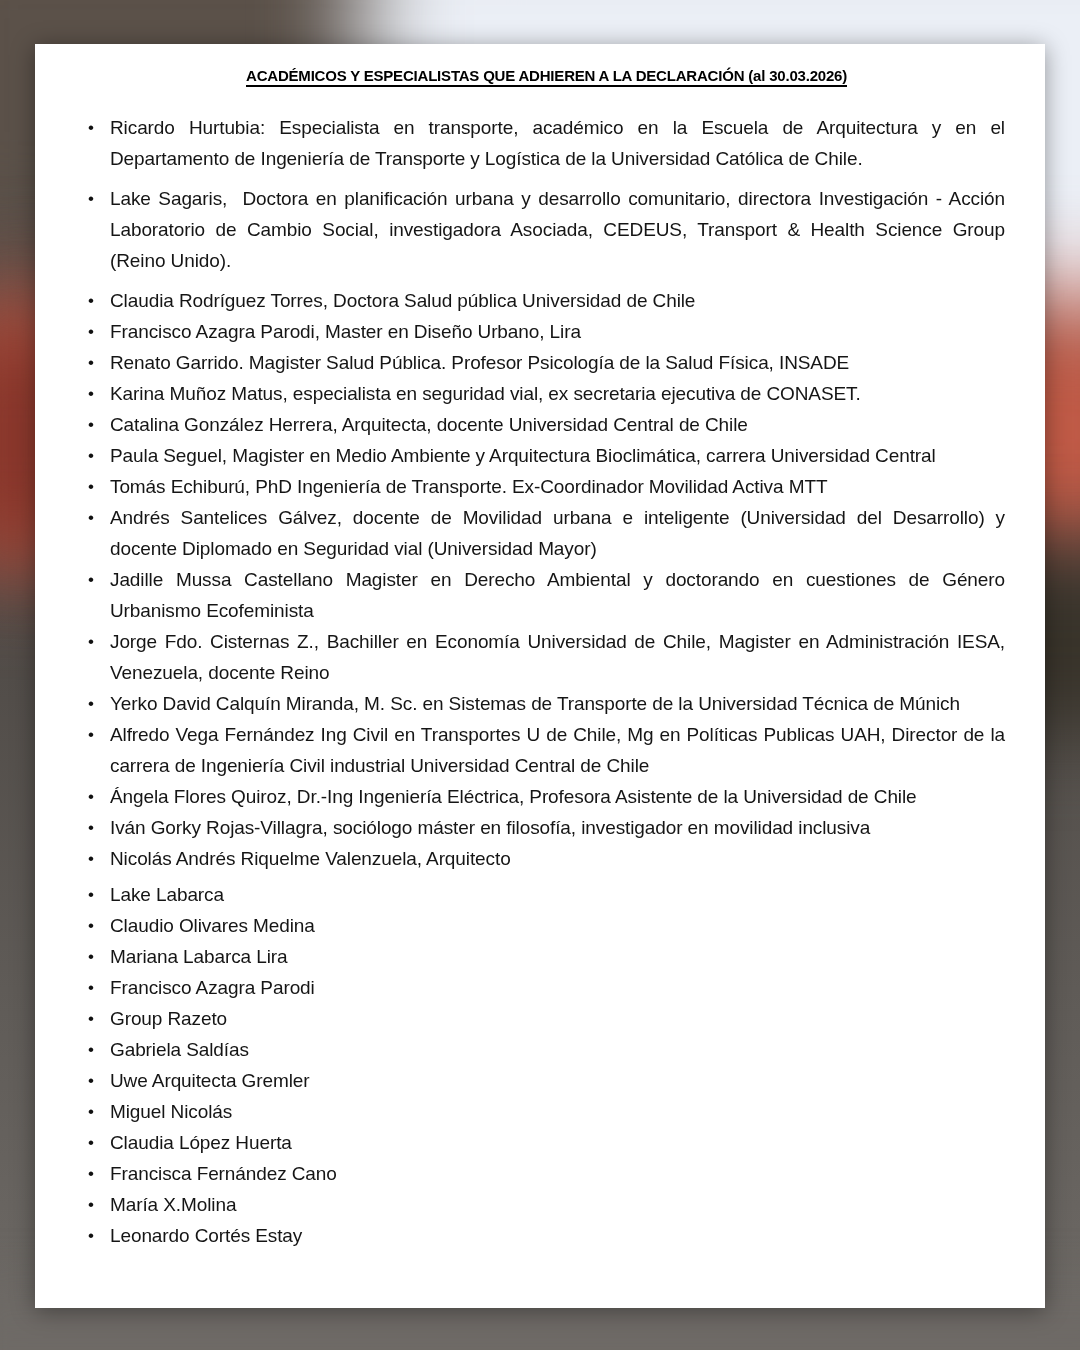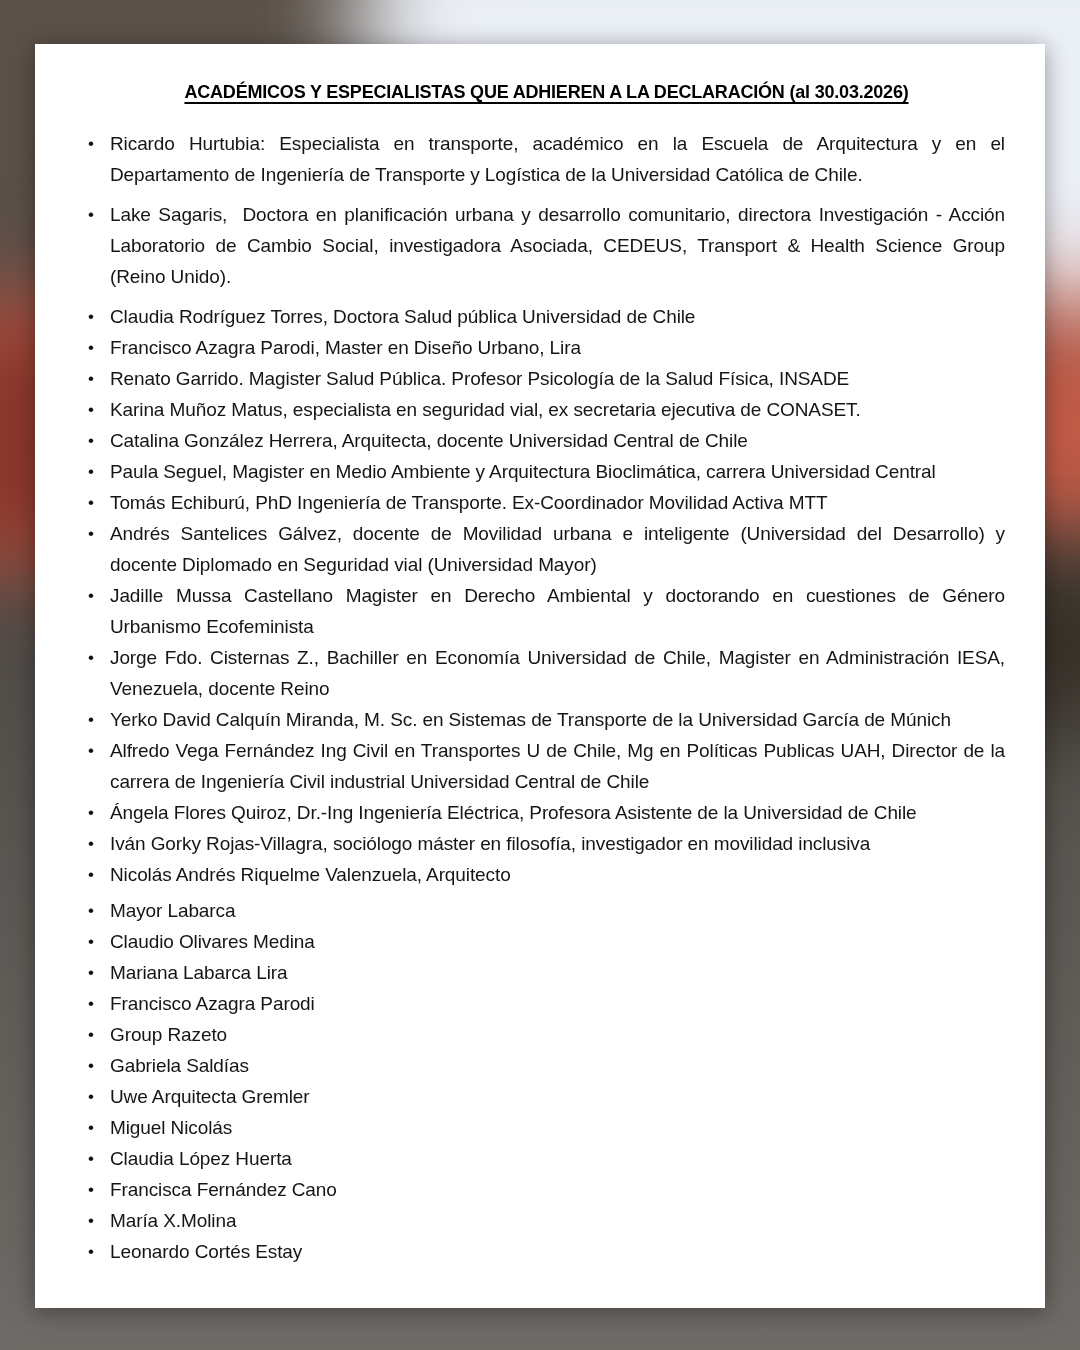--- a/index.html
+++ b/index.html
@@ -16,22 +16,22 @@
   .blob-leftred{left:-50px;top:330px;width:130px;height:220px;background:#86352a;filter:blur(38px)}
   .blob-olive{left:900px;top:555px;width:320px;height:175px;background:#38332a;filter:blur(42px)}
   .blob-bottom{left:-60px;top:1295px;width:1220px;height:160px;background:#6e6a66;filter:blur(28px)}
 
   .page{
     position:absolute;left:35px;top:44px;width:1010px;height:1264px;
     background:#ffffff;box-shadow:0 3px 22px rgba(0,0,0,.38);
     box-sizing:border-box;padding:17px 40px 0 53px;overflow:hidden;
   }
   .title{
-    margin:16px;color:#000;text-align:center;
-    font-size:18px;line-height:30px;font-weight:bold;letter-spacing:-0.2px;
+    margin:0;color:#000;text-align:center;
+    font-size:15px;line-height:30px;font-weight:bold;letter-spacing:-0.2px;
     text-decoration:underline;text-decoration-thickness:2px;text-underline-offset:4px;
   }
   .list{list-style:none;margin:21px 0 0 0;padding:0}
   .item{
     display:flex;align-items:flex-start;margin:0;color:#151515;
     font-size:19px;line-height:31px;letter-spacing:-0.1px;
   }
   .item .bullet{flex:0 0 22px;width:22px;font-size:17px;line-height:31px;color:#111}
   .item .text{flex:1;max-width:897px;text-align:justify;white-space:pre-wrap}
   .item:nth-child(1),.item:nth-child(2){margin-bottom:9px}
@@ -107,21 +107,21 @@
     <span class="text">Jadille Mussa Castellano Magister en Derecho Ambiental y doctorando en cuestiones de Género Urbanismo Ecofeminista</span>
   </li>
 
   <li class="item">
     <span class="bullet">•</span>
     <span class="text">Jorge Fdo. Cisternas Z., Bachiller en Economía Universidad de Chile, Magister en Administración IESA, Venezuela, docente Reino</span>
   </li>
 
   <li class="item">
     <span class="bullet">•</span>
-    <span class="text">Yerko David Calquín Miranda, M. Sc. en Sistemas de Transporte de la Universidad García de Múnich</span>
+    <span class="text">Yerko David Calquín Miranda, M. Sc. en Sistemas de Transporte de la Universidad Técnica de Múnich</span>
   </li>
 
   <li class="item">
     <span class="bullet">•</span>
     <span class="text">Alfredo Vega Fernández Ing Civil en Transportes U de Chile, Mg en Políticas Publicas UAH, Director de la carrera de Ingeniería Civil industrial Universidad Central de Chile</span>
   </li>
 
   <li class="item">
     <span class="bullet">•</span>
     <span class="text">Ángela Flores Quiroz, Dr.-Ing Ingeniería Eléctrica, Profesora Asistente de la Universidad de Chile</span>
@@ -132,21 +132,21 @@
     <span class="text">Iván Gorky Rojas-Villagra, sociólogo máster en filosofía, investigador en movilidad inclusiva</span>
   </li>
 
   <li class="item">
     <span class="bullet">•</span>
     <span class="text">Nicolás Andrés Riquelme Valenzuela, Arquitecto</span>
   </li>
 
   <li class="item">
     <span class="bullet">•</span>
-    <span class="text">Mayor Labarca</span>
+    <span class="text">Lake Labarca</span>
   </li>
 
   <li class="item">
     <span class="bullet">•</span>
     <span class="text">Claudio Olivares Medina</span>
   </li>
 
   <li class="item">
     <span class="bullet">•</span>
     <span class="text">Mariana Labarca Lira</span>

